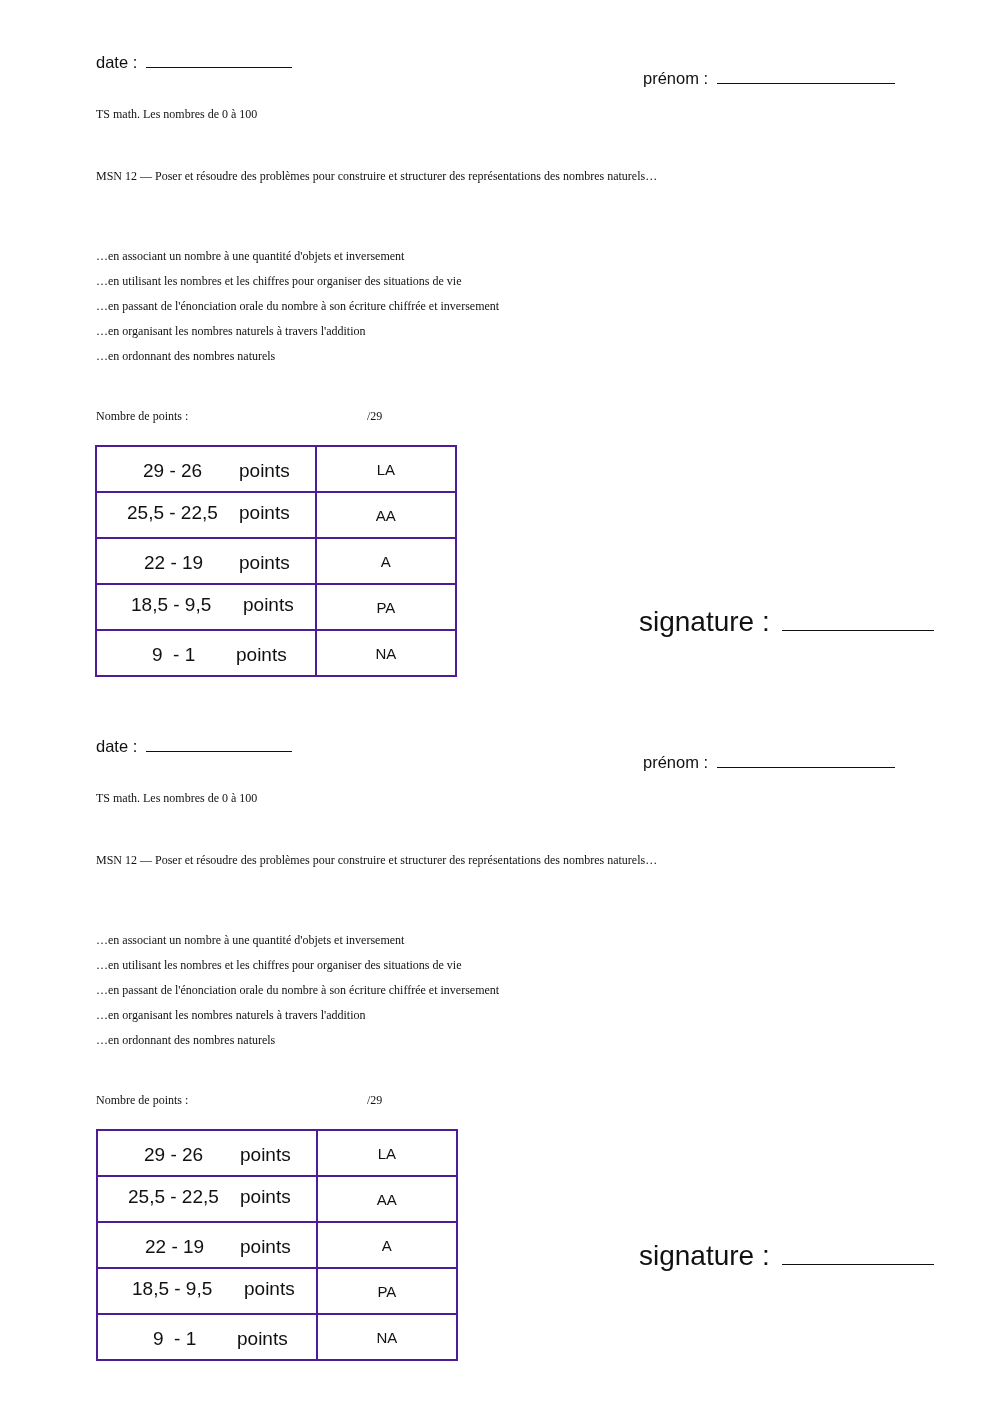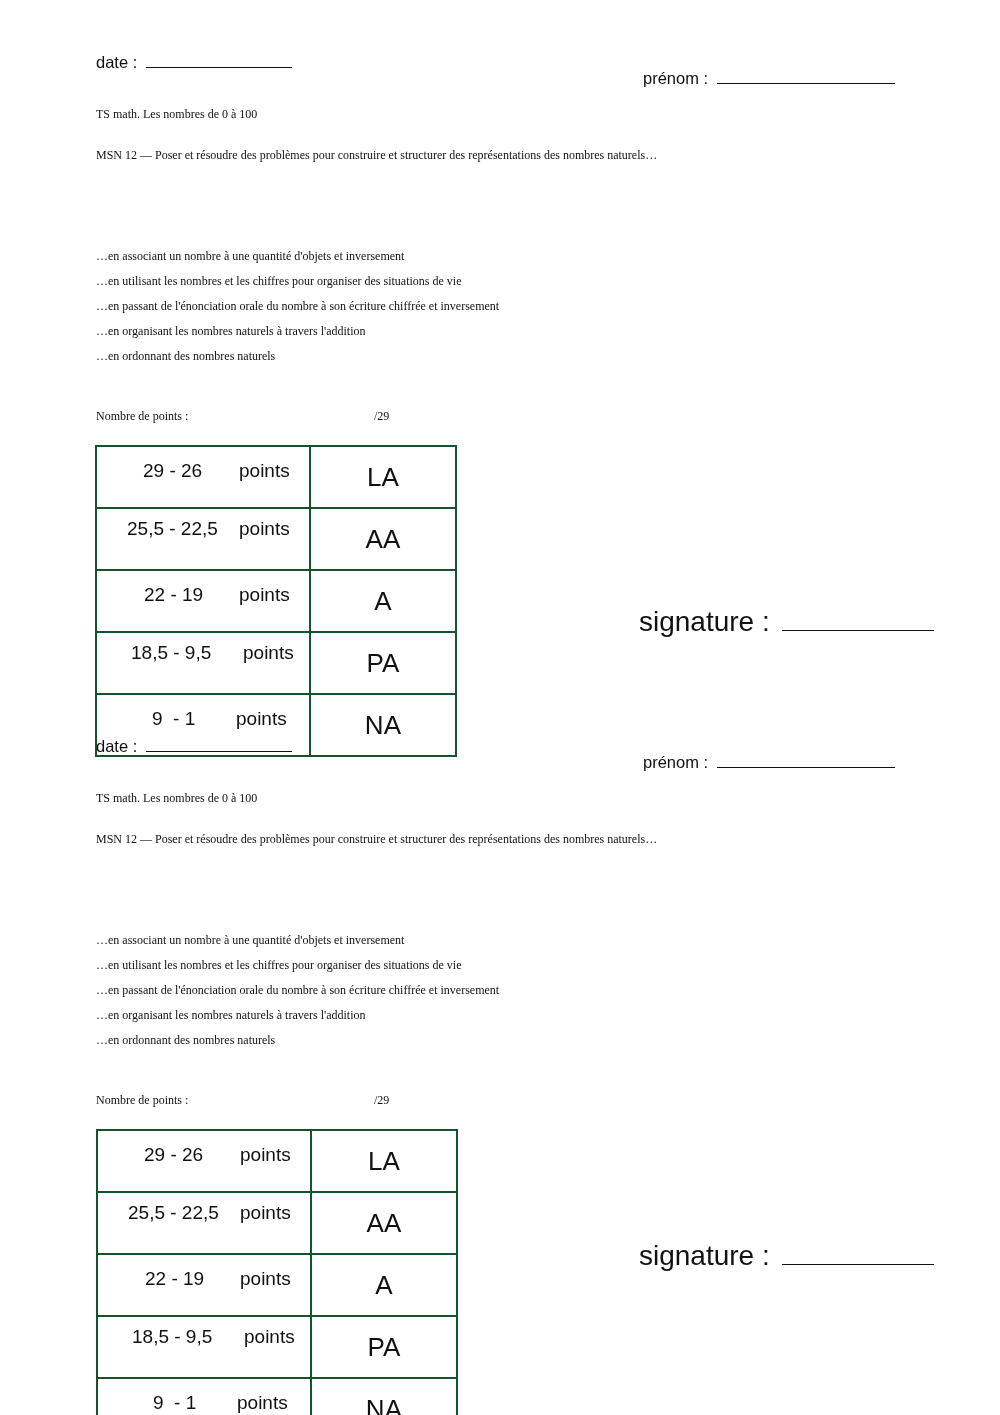--- a/index.html
+++ b/index.html
@@ -10,35 +10,35 @@
     .sheet { position: absolute; left: 0; width: 891px; height: 684px; }
     .sheet.s1 { top: 0; }
     .sheet.s2 { top: 684px; }
     .abs { position: absolute; white-space: nowrap; }
     .small { font-size: 16.5px; }
     .body { font-size: 12px; line-height: 25px; font-family: Liberation Serif, serif; }
     .blank { display: inline-block; border-bottom: 1.5px solid #111; height: 14px; vertical-align: baseline; margin-left: 4px; }
     .date { left: 96px; top: 53px; }
     .prenom { left: 643px; top: 69px; }
     .title { left: 96px; top: 102px; }
-    .msn { left: 96px; top: 143px; width: 800px; white-space: normal; }
+    .msn { left: 96px; top: 164px; width: 800px; white-space: normal; }
     .goals { left: 96px; top: 244px; width: 800px; white-space: normal; }
     .goals div { white-space: normal; }
     .points { left: 96px; top: 404px; }
-    .points .total { position: absolute; left: 278px; top: 0; }
+    .points .total { position: absolute; left: 271px; top: 0; }
     table.grade {
       position: absolute; left: 95px; top: 445px;
       border-collapse: collapse; width: 362px;
     }
     table.grade td {
-      border: 2px solid #14532d; height: 44px; padding: 8px;
+      border: 2px solid #4c1d95; height: 44px; padding: 0;
       font-size: 19px; vertical-align: middle;
     }
     table.grade td.range { width: 219px; position: relative; }
-    table.grade td.level { width: 139px; text-align: center; font-size: 26px; }
+    table.grade td.level { width: 139px; text-align: center; font-size: 15px; }
     .range .r { position: absolute; text-align: right; }
     .range .p { position: absolute; }
     .signature { left: 639px; top: 606px; font-size: 28px; }
   </style>
 </head>
 <body>
 
 <div class="sheet s1">
   <div class="abs small date">
     <span>date :</span>

